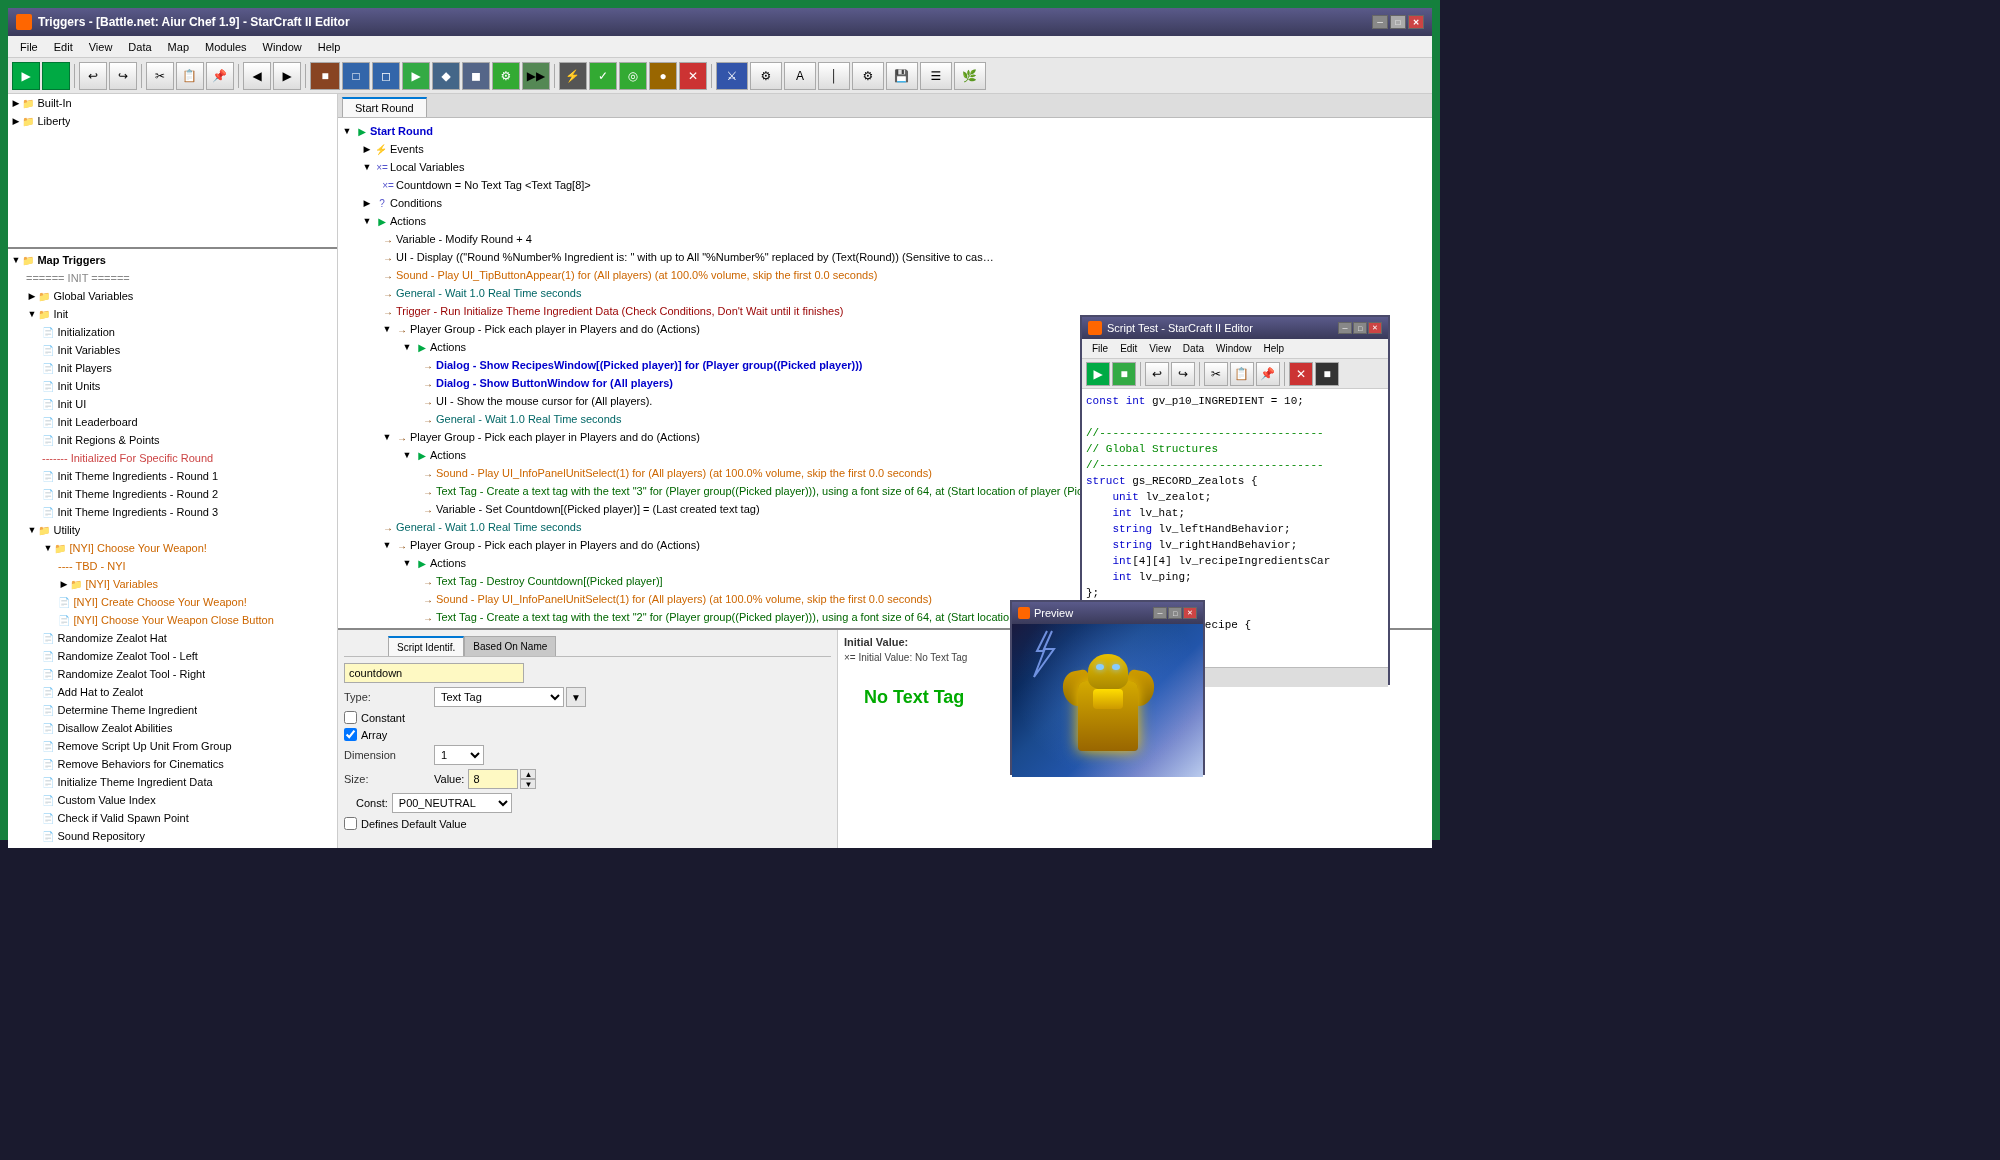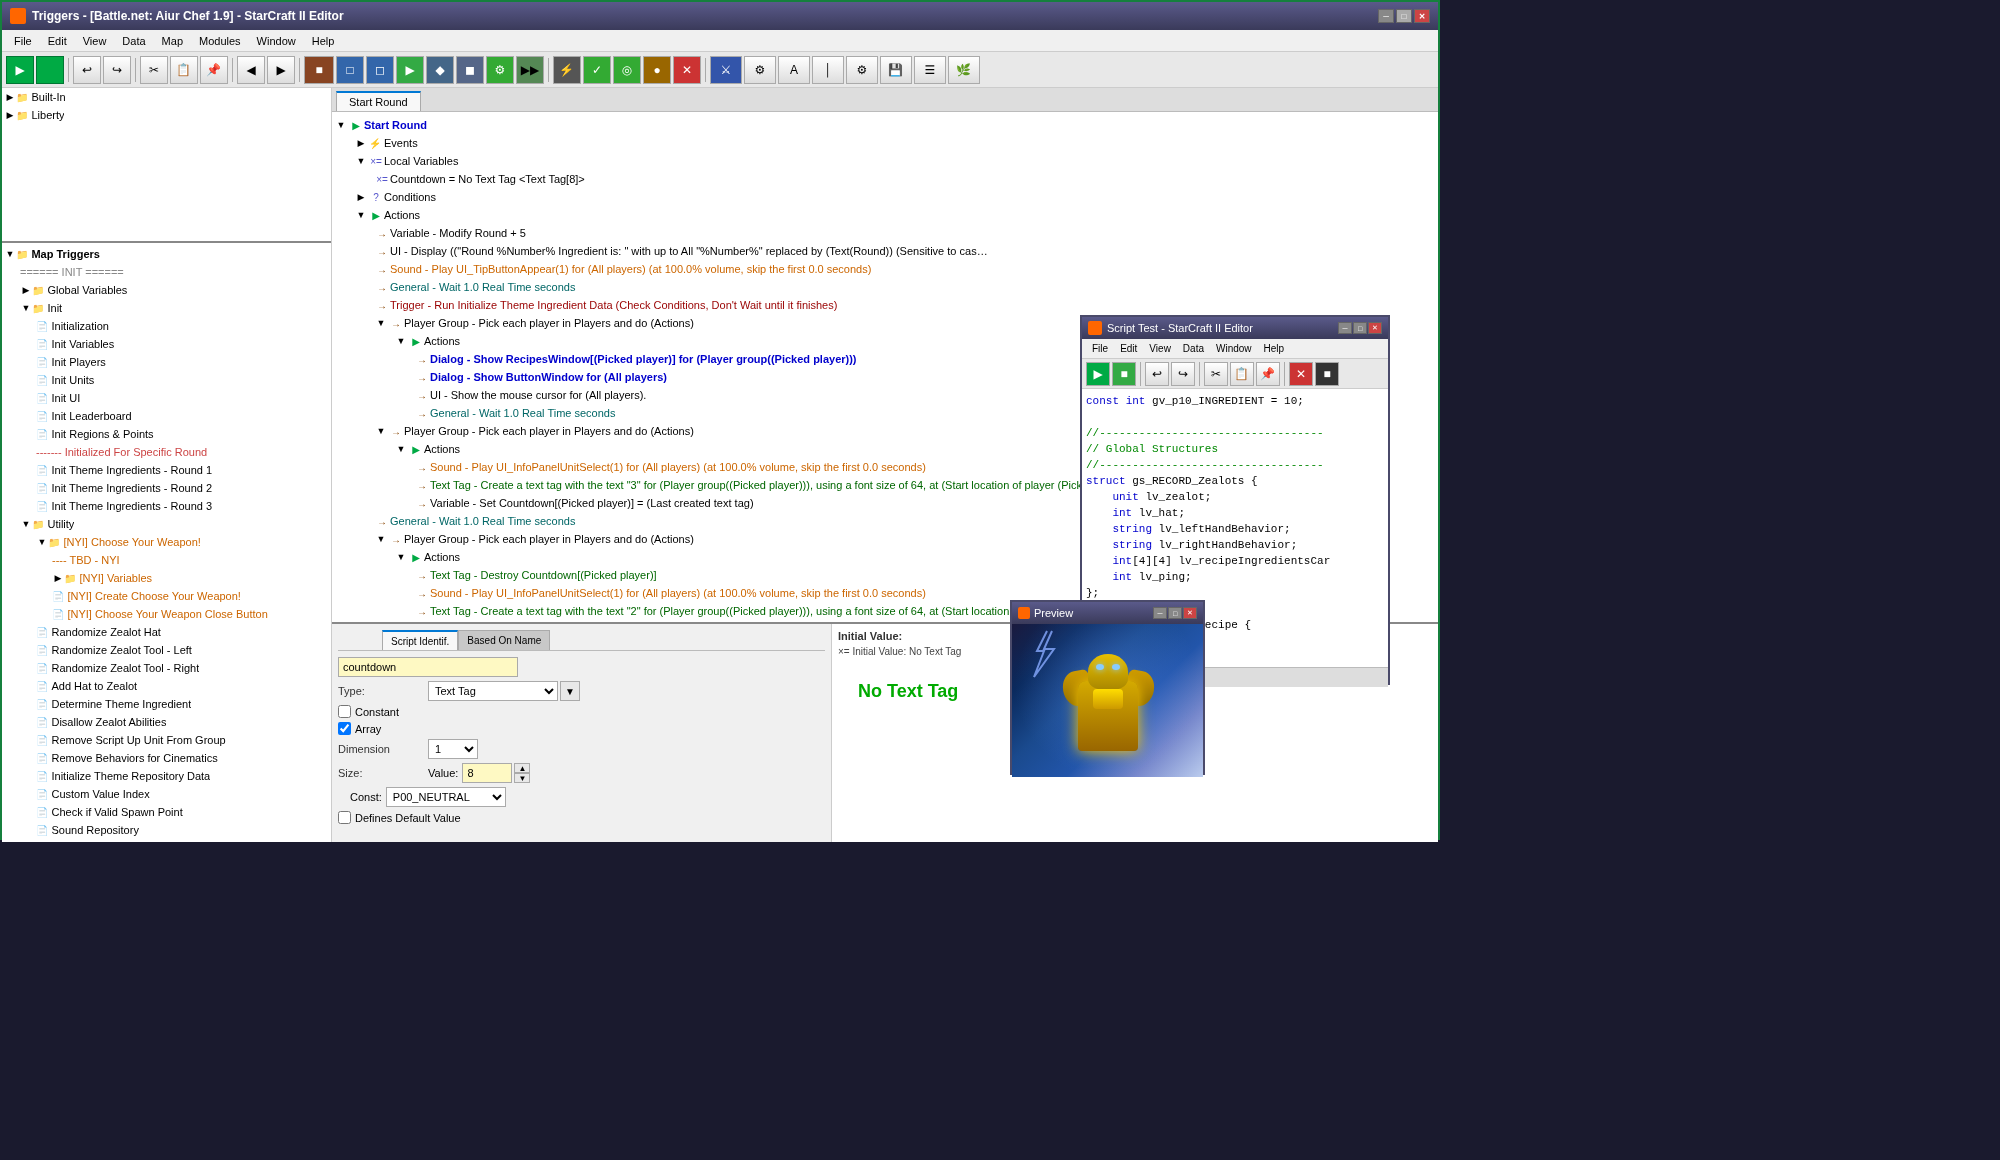--- a/index.html
+++ b/index.html
@@ -13,21 +13,21 @@
       position: relative;
     }
 
     
     .main-window {
       position: absolute;
       top: 0; left: 0;
       width: 1440px;
       height: 840px;
       background: #f0f0f0;
-      border: 2px solid #15803d;
+      border: 8px solid #15803d;
     }
 
     .title-bar {
       background: linear-gradient(to bottom, #5a5a8a, #3a3a5a);
       height: 28px;
       display: flex;
       align-items: center;
       padding: 0 8px;
       color: white;
       font-size: 12px;
@@ -752,21 +752,21 @@
         <div class="tree-item">
           <div class="tree-indent"></div>
           <div class="tree-indent"></div>
           <span class="tree-icon" style="color:#3366aa;">📄</span>
           <span class="tree-label">Remove Behaviors for Cinematics</span>
         </div>
         <div class="tree-item">
           <div class="tree-indent"></div>
           <div class="tree-indent"></div>
           <span class="tree-icon" style="color:#3366aa;">📄</span>
-          <span class="tree-label">Initialize Theme Repository Data</span>
+          <span class="tree-label">Initialize Theme Ingredient Data</span>
         </div>
         <div class="tree-item">
           <div class="tree-indent"></div>
           <div class="tree-indent"></div>
           <span class="tree-icon" style="color:#3366aa;">📄</span>
           <span class="tree-label">Custom Value Index</span>
         </div>
         <div class="tree-item">
           <div class="tree-indent"></div>
           <div class="tree-indent"></div>
@@ -835,21 +835,21 @@
           <div class="trig-row">
             <span style="width:20px;display:inline-block;"></span>
             <span class="trig-toggle">▼</span>
             <span class="trig-icon" style="color:#00aa44;">▶</span>
             <span class="trig-text">Actions</span>
           </div>
 
           <div class="trig-row">
             <span style="width:40px;display:inline-block;"></span>
             <span class="trig-icon" style="color:#884400;">→</span>
-            <span class="trig-text">Variable - Modify Round + 5</span>
+            <span class="trig-text">Variable - Modify Round + 4</span>
           </div>
 
           <div class="trig-row">
             <span style="width:40px;display:inline-block;"></span>
             <span class="trig-icon" style="color:#884400;">→</span>
             <span class="trig-text" style="max-width:600px;overflow:hidden;text-overflow:ellipsis;">UI - Display (("Round %Number% Ingredient is: " with up to All "%Number%" replaced by (Text(Round)) (Sensitive to case)), CurrentThemeIngredientText, "&lt;/c&gt;") for (All players) to Directive area</span>
           </div>
 
           <div class="trig-row">
             <span style="width:40px;display:inline-block;"></span>

